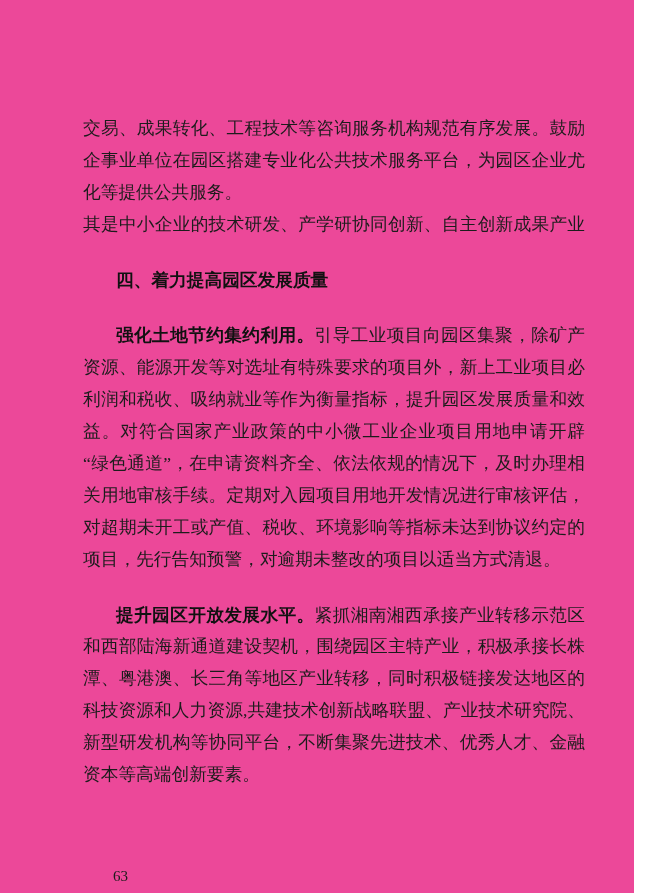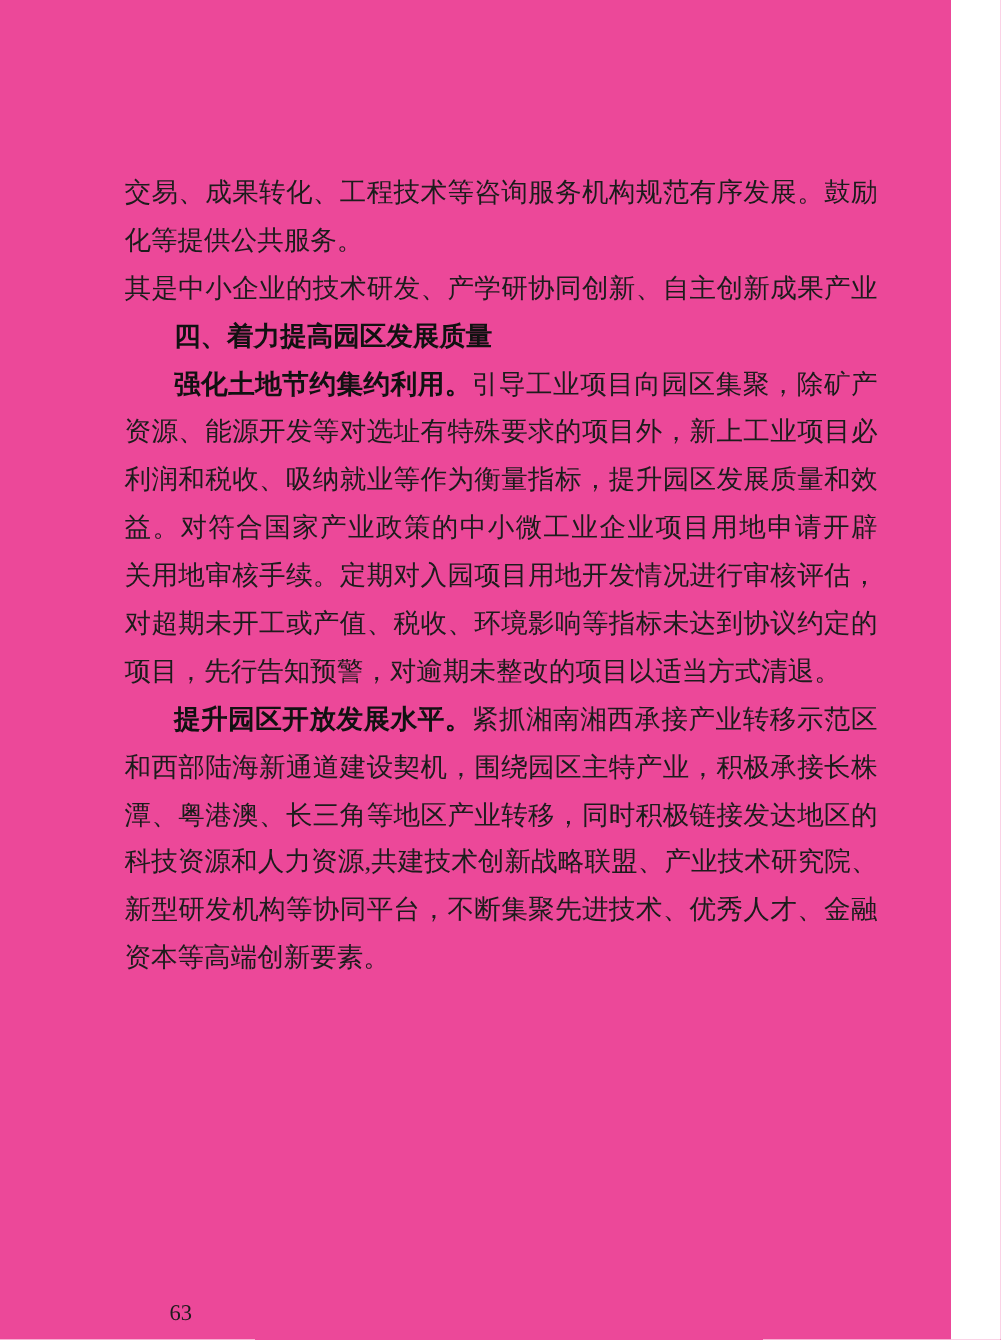--- a/index.html
+++ b/index.html
@@ -29,20 +29,21 @@
     letter-spacing: 0;
     text-align: justify;
     text-align-last: left;
     white-space: normal;
   }
   .line.fill {
     text-align-last: justify;
   }
   .line.indent {
     text-indent: 33px;
+    margin-top: 24px;
   }
   .heading {
     font-weight: 700;
     font-family: "Liberation Sans", "DejaVu Sans", sans-serif;
     color: #111111;
   }
   .lead {
     font-weight: 700;
     font-family: Liberation Serif, serif;
     color: #111111;
@@ -56,27 +57,29 @@
     color: #1c1c1c;
     font-family: Liberation Serif, serif;
   }
 </style>
 </head>
 <body>
 
 <div class="page">
   <div class="doc">
       <div class="line fill">交易、成果转化、工程技术等咨询服务机构规范有序发展。鼓励</div>
+      <div class="line fill">企事业单位在园区搭建专业化公共技术服务平台，为园区企业尤</div>
       <div class="line">化等提供公共服务。</div>
       <div class="line fill">其是中小企业的技术研发、产学研协同创新、自主创新成果产业</div>
       <div class="line heading indent">四、着力提高园区发展质量</div>
       <div class="line fill indent"><span class="lead">强化土地节约集约利用。</span>引导工业项目向园区集聚，除矿产</div>
       <div class="line fill">资源、能源开发等对选址有特殊要求的项目外，新上工业项目必</div>
       <div class="line fill">利润和税收、吸纳就业等作为衡量指标，提升园区发展质量和效</div>
       <div class="line fill">益。对符合国家产业政策的中小微工业企业项目用地申请开辟</div>
+      <div class="line fill">“绿色通道”，在申请资料齐全、依法依规的情况下，及时办理相</div>
       <div class="line fill">关用地审核手续。定期对入园项目用地开发情况进行审核评估，</div>
       <div class="line fill">对超期未开工或产值、税收、环境影响等指标未达到协议约定的</div>
       <div class="line">项目，先行告知预警，对逾期未整改的项目以适当方式清退。</div>
       <div class="line fill indent"><span class="lead">提升园区开放发展水平。</span>紧抓湘南湘西承接产业转移示范区</div>
       <div class="line fill">和西部陆海新通道建设契机，围绕园区主特产业，积极承接长株</div>
       <div class="line fill">潭、粤港澳、长三角等地区产业转移，同时积极链接发达地区的</div>
       <div class="line fill">科技资源和人力资源,共建技术创新战略联盟、产业技术研究院、</div>
       <div class="line fill">新型研发机构等协同平台，不断集聚先进技术、优秀人才、金融</div>
       <div class="line">资本等高端创新要素。</div>
     </div>

